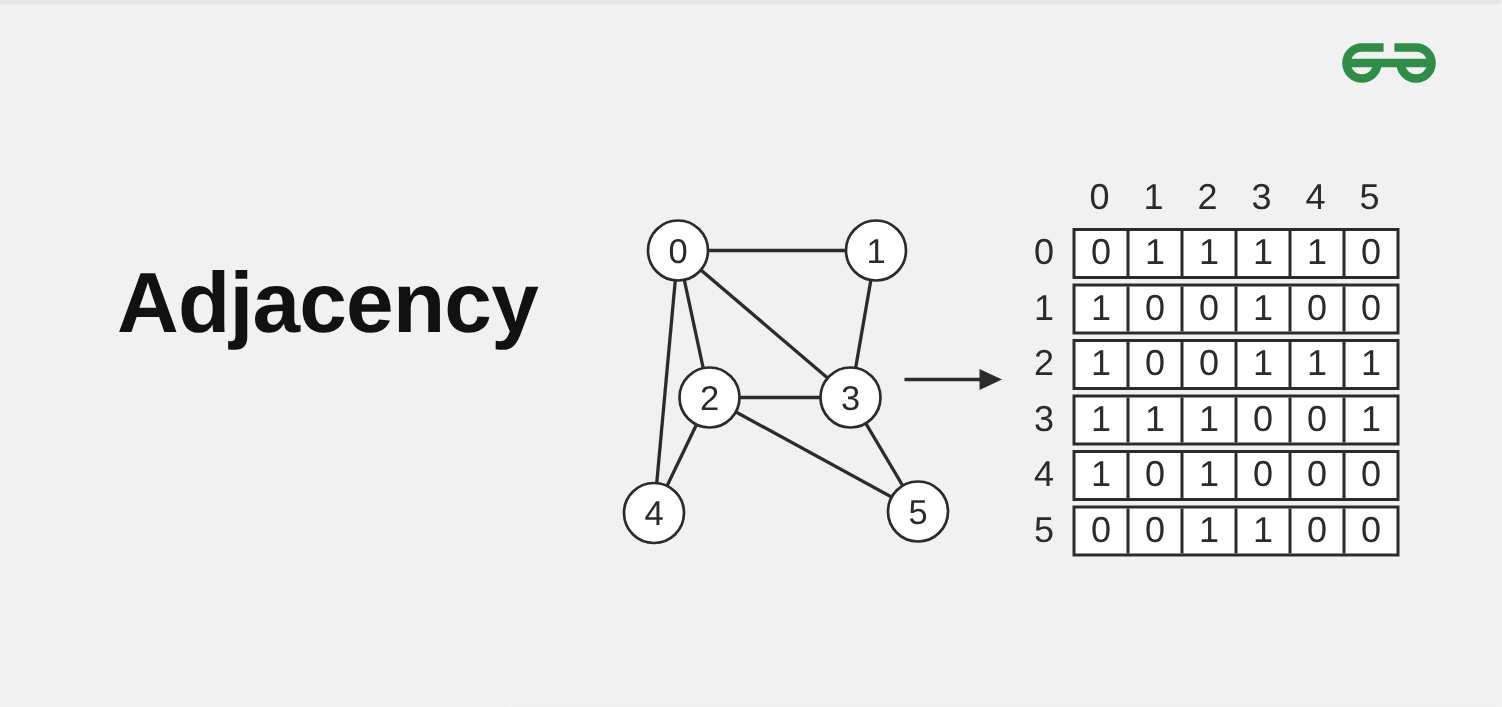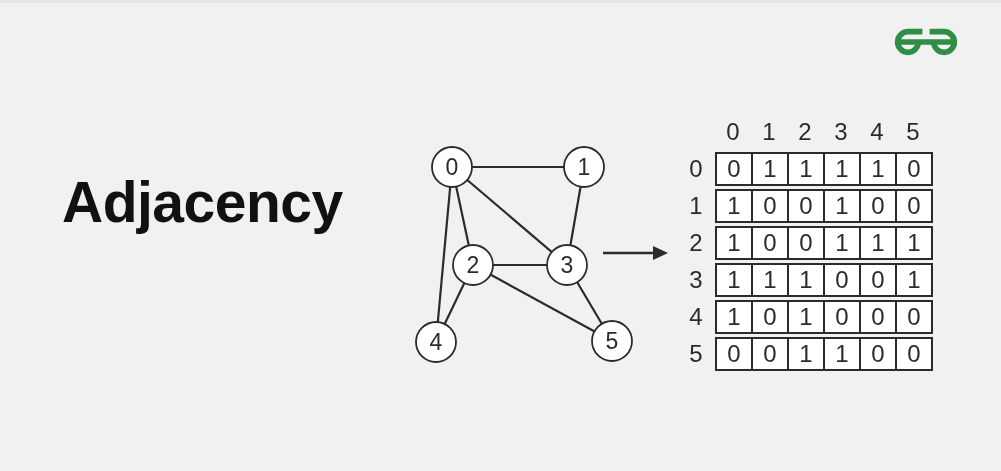--- a/index.html
+++ b/index.html
@@ -16,21 +16,21 @@
   }
   .top-edge {
     position: absolute;
     left: 0; top: 0;
     width: 100%; height: 3px;
     background: #e6e6e6;
   }
   
   .title {
     position: absolute;
-    left: 62px;
+    left: 78px;
     top: 172px;
     font-size: 57px;
     font-weight: bold;
     letter-spacing: -0.5px;
     line-height: 1.07;
     color: var(--title-color, #111111);
   }
   
   .logo {
     position: absolute;

